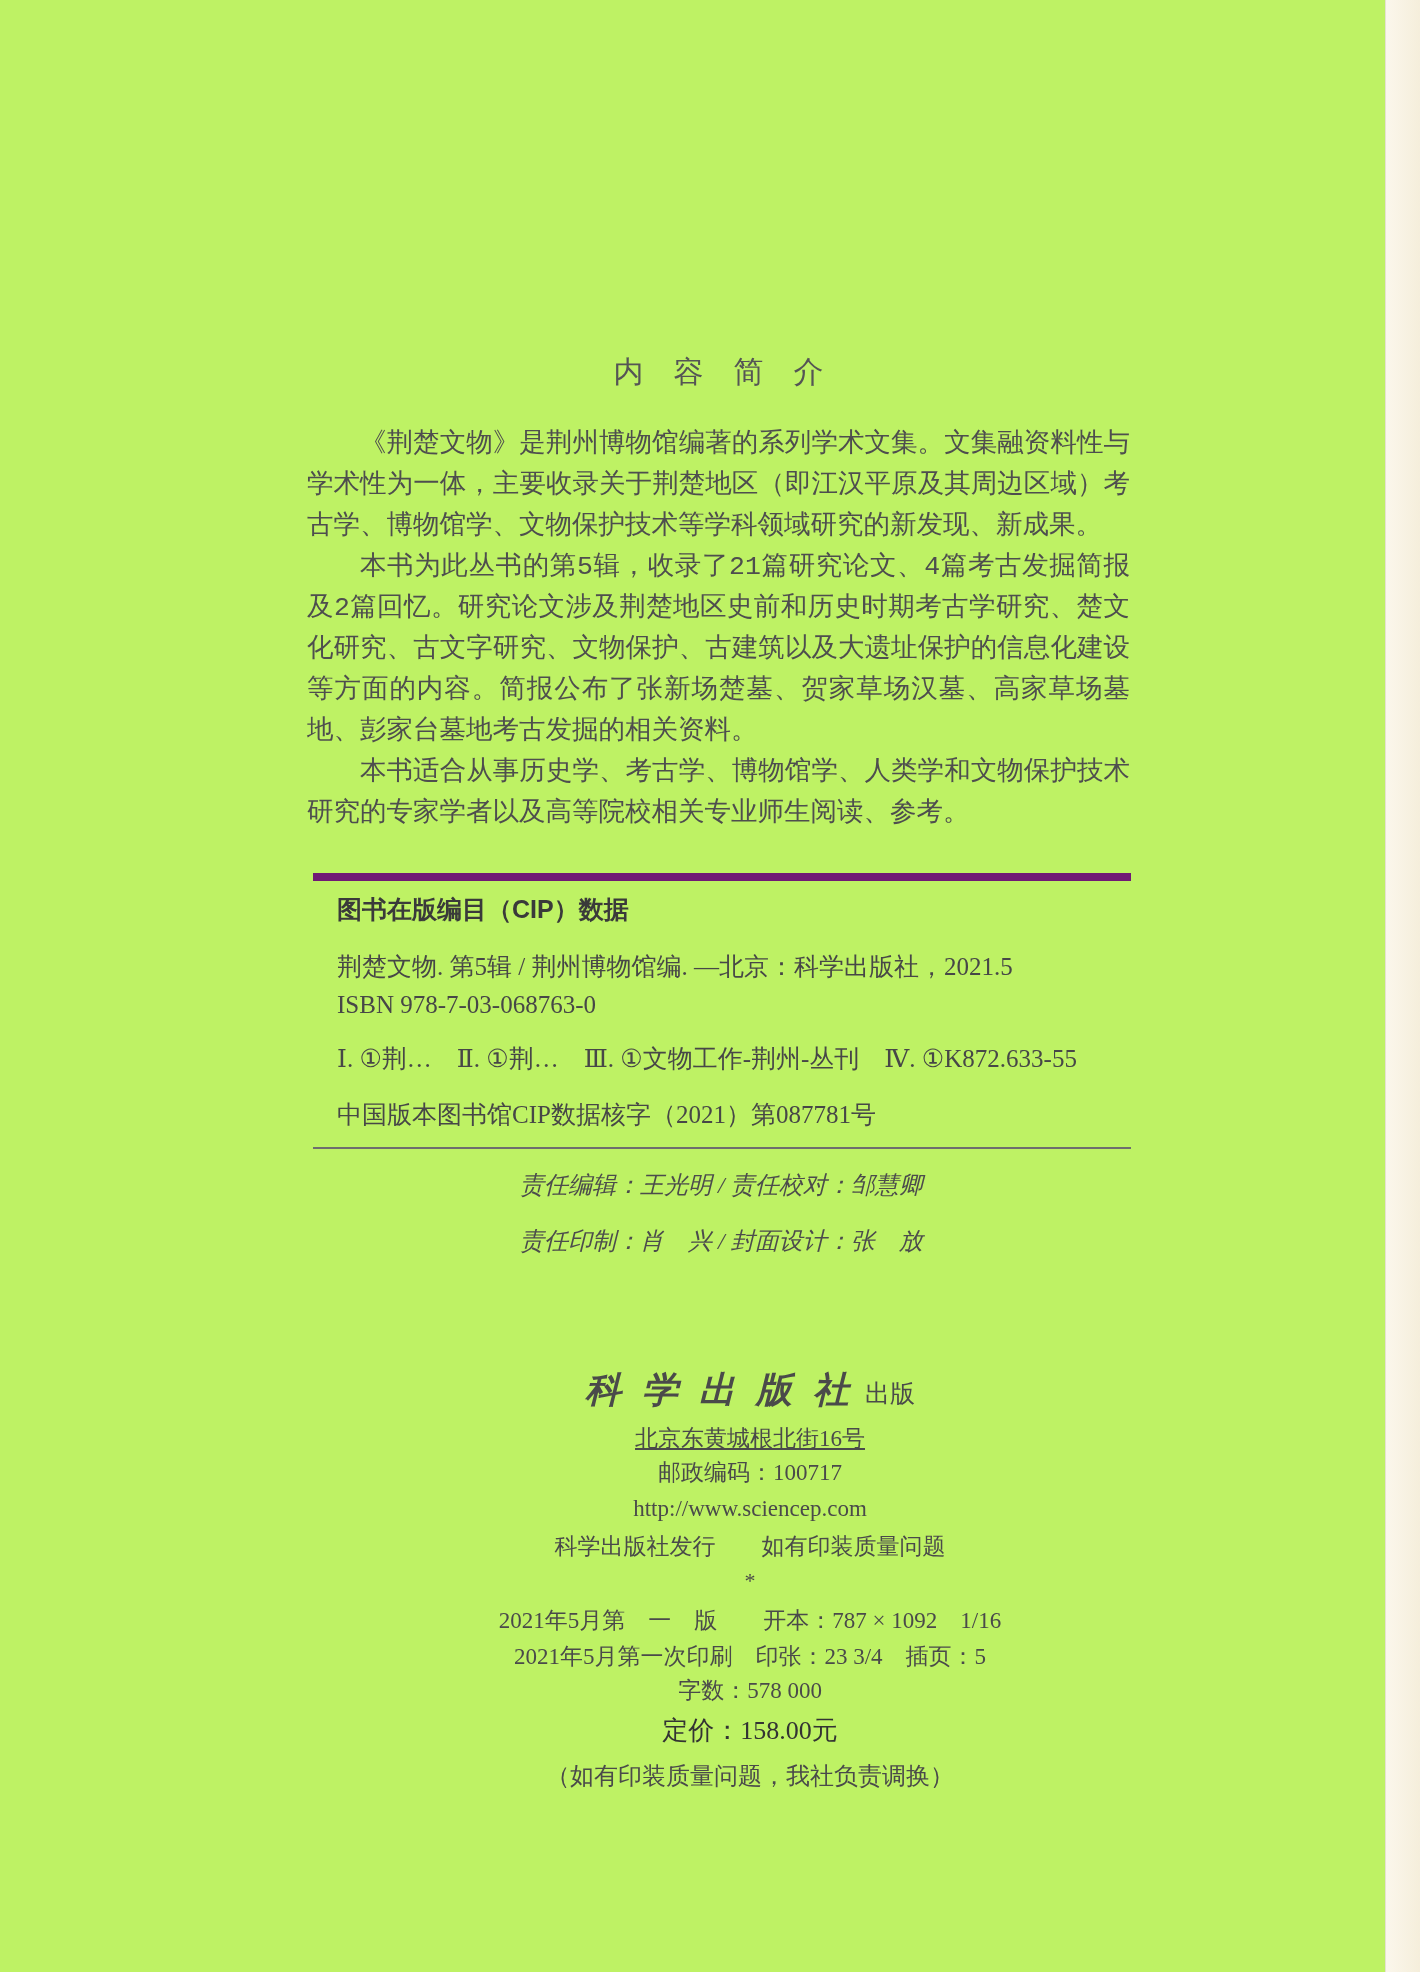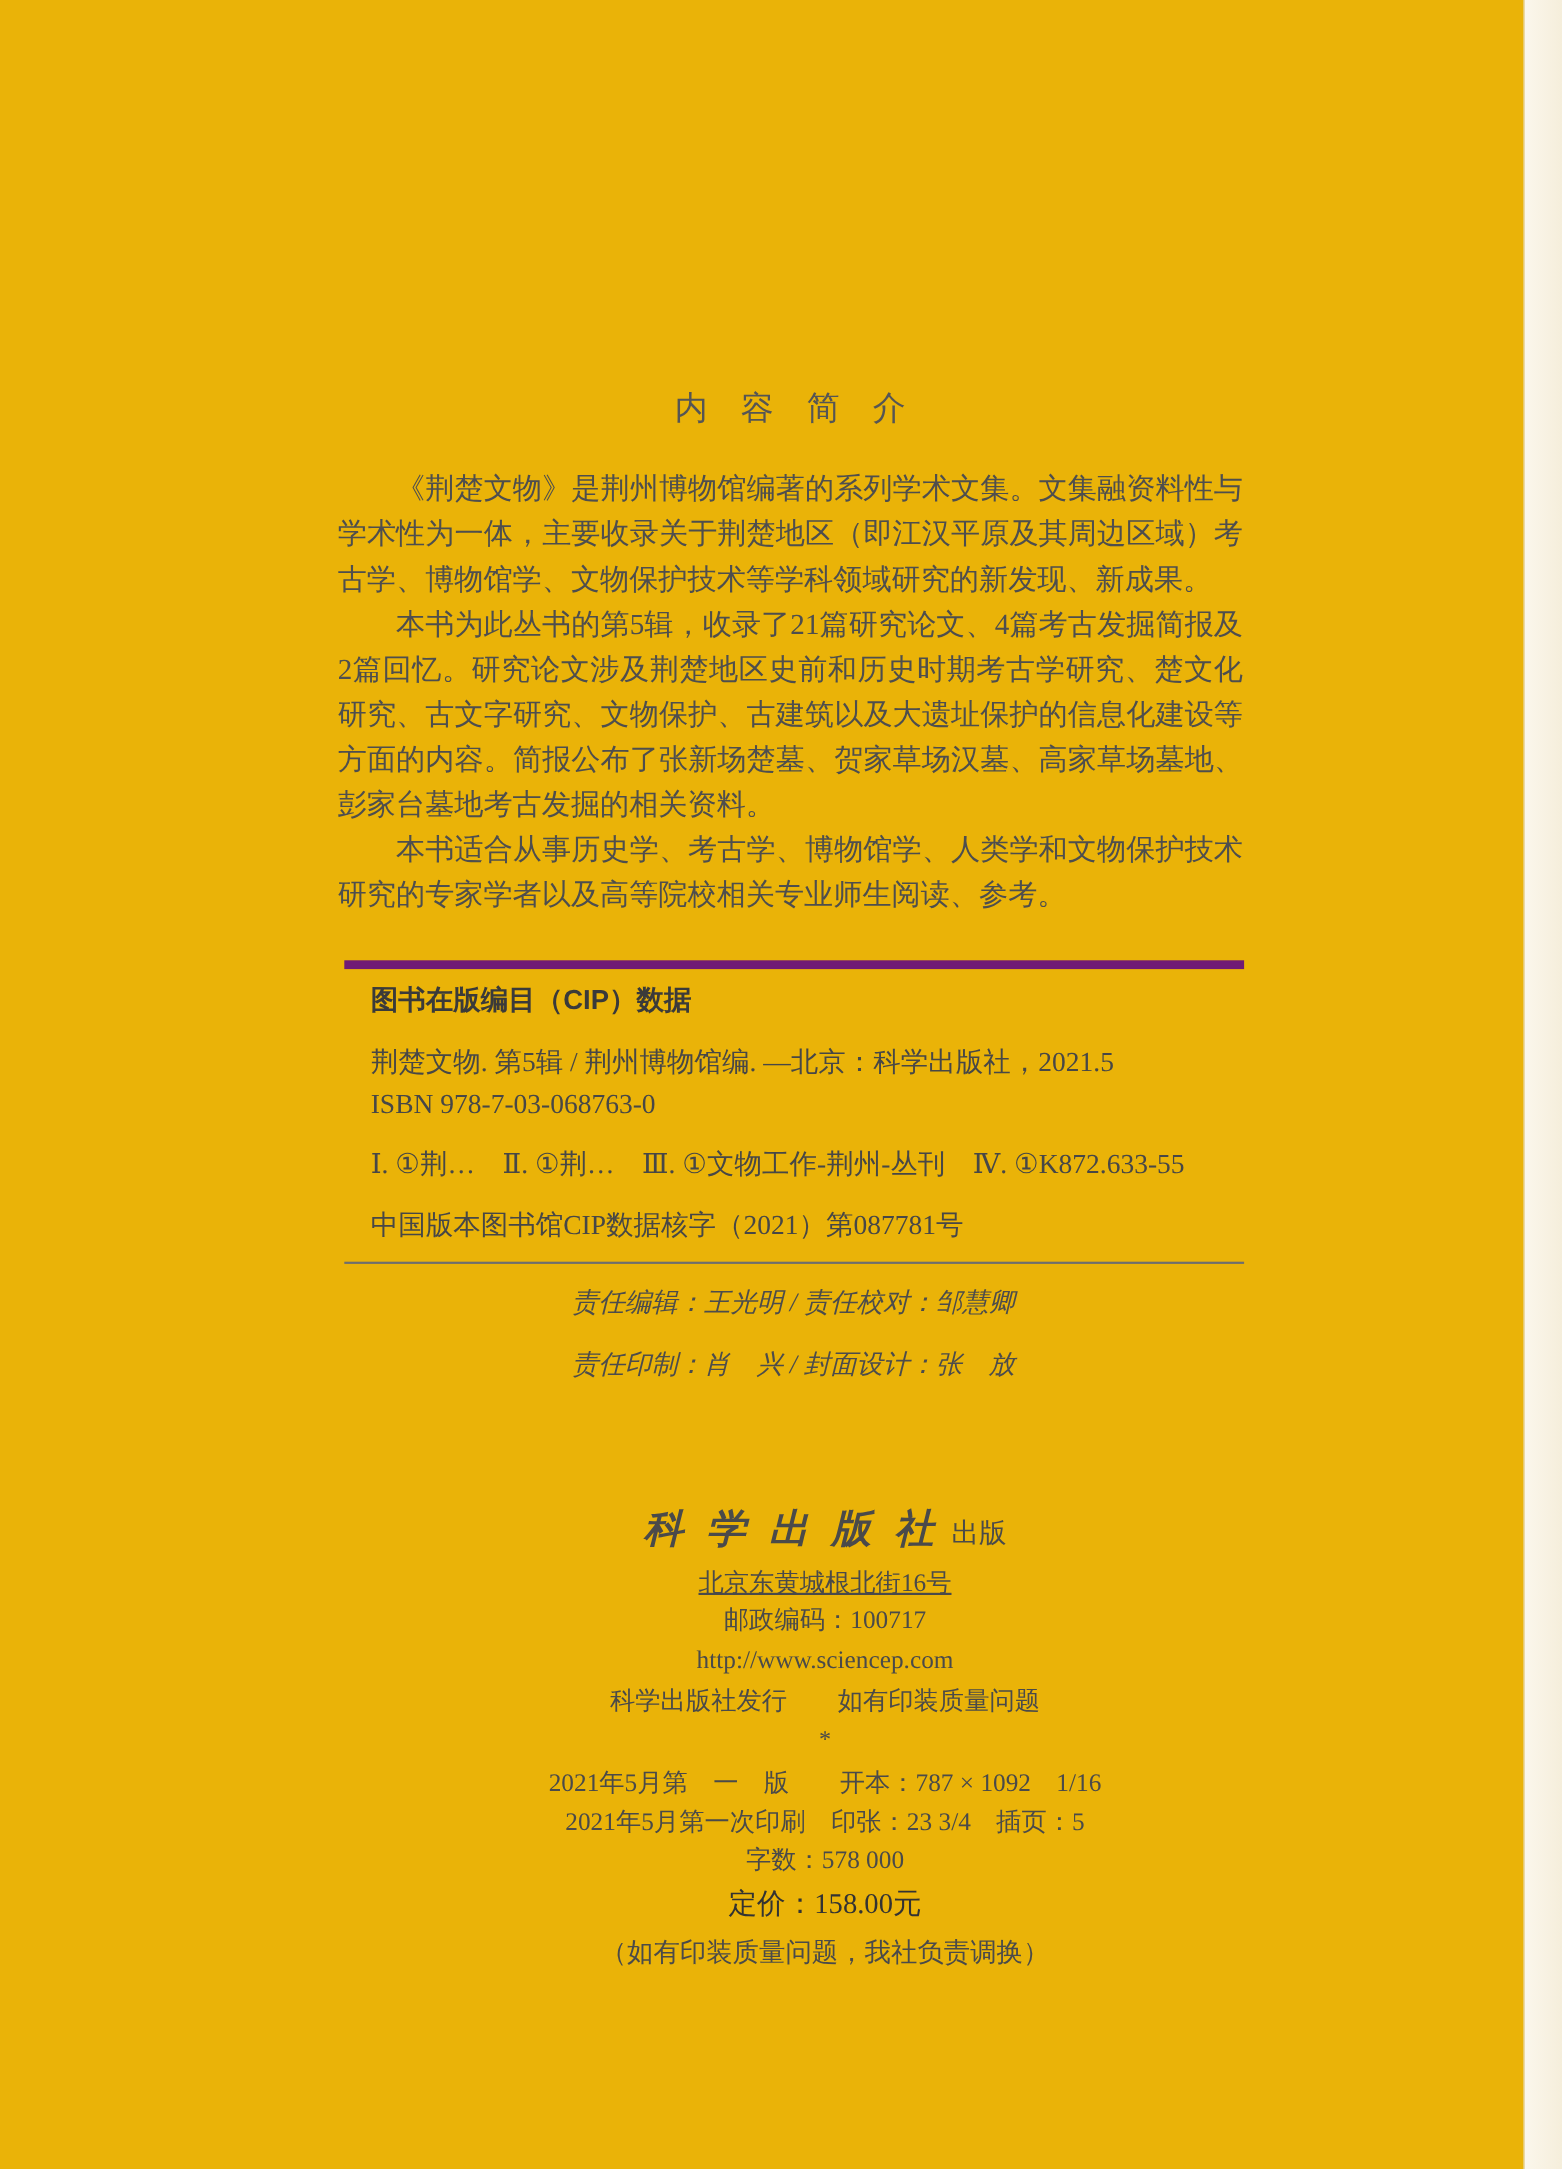--- a/index.html
+++ b/index.html
@@ -4,42 +4,42 @@
 <style>
   html,body{margin:0;padding:0;}
   body{
     width:1420px;height:1972px;
     background:#fdfdf8;
     font-family:"Liberation Serif","DejaVu Serif",serif;
     color:#4a4a4a;
     overflow:hidden;
     position:relative;
   }
-  .page{position:absolute;inset:0;background:#eab308;}
+  .page{position:absolute;inset:0;background:#bef264;}
   
   .page-edge{
     position:absolute;top:0;bottom:0;right:0;width:34px;
     background:linear-gradient(to right,#fbf7ec,#f5eedb);
     border-left:1px solid #e6e1d2;
   }
   .content{position:absolute;inset:0;}
 
   .page-title{
     position:absolute;top:352px;left:307px;width:823px;
     margin:0;text-align:center;
     font-size:30px;font-weight:normal;color:#555;
     line-height:40px;
   }
 
   .intro{
     position:absolute;top:424px;left:307px;width:823px;
     font-size:26.5px;line-height:41px;color:#4e4e4e;
     text-align:justify;
   }
-  .intro p{margin:0;text-indent:2em;}
+  .intro p{margin:0;text-indent:2em;font-family:Liberation Mono, monospace;}
 
   .cip-box{
     position:absolute;top:873px;left:313px;width:770px;
     border-top:8px solid #701a75;border-bottom:2px solid #6e6e6e;
     padding:12px 24px 16px 24px;
     font-size:25px;line-height:32px;color:#474747;
   }
   .cip-box p{margin:0;}
   .cip-heading{
     font-family:"Liberation Sans","DejaVu Sans",sans-serif;

